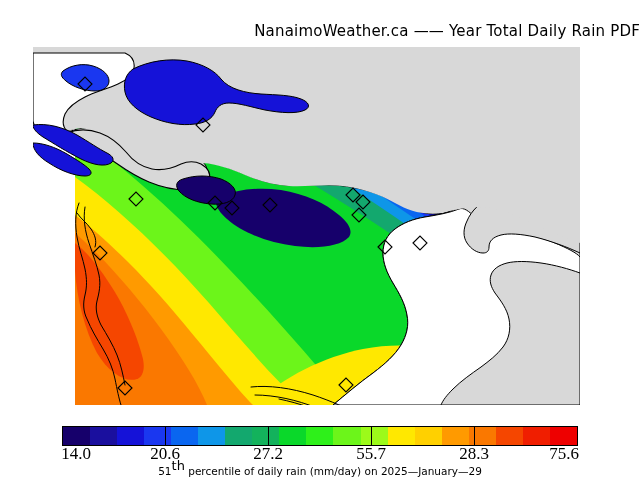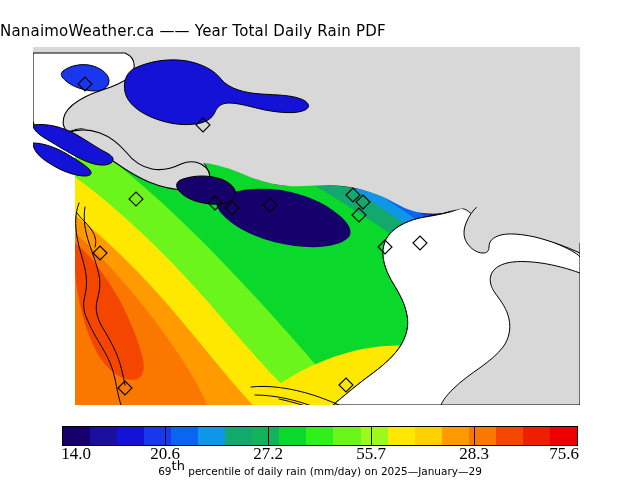--- a/index.html
+++ b/index.html
@@ -19,21 +19,21 @@
     left: 0; top: 0;
     width: 640px;
     height: 480px;
     background: #ffffff;
   }
   .title {
     position: absolute;
     left: 0;
     top: 22px;
     width: 640px;
-    text-align: left;
+    text-align: right;
     font-family: "DejaVu Sans", sans-serif;
     font-size: 15px;
     color: #000000;
     letter-spacing: 0.2px;
     white-space: nowrap;
   }
   #map-panel {
     position: absolute;
     left: 33px;
     top: 47px;
@@ -369,16 +369,16 @@
   </div>
 
   <div class="cb-label" style="left:76px">14.0</div>
   <div class="cb-label" style="left:165px">20.6</div>
   <div class="cb-label" style="left:268px">27.2</div>
   <div class="cb-label" style="left:371px">55.7</div>
   <div class="cb-label" style="left:474px">28.3</div>
   <div class="cb-label" style="left:564px">75.6</div>
 
   <div class="caption">
-    <span>69</span><sup>th</sup><span> percentile of daily rain (mm/day) on 2025—January—29</span>
+    <span>51</span><sup>th</sup><span> percentile of daily rain (mm/day) on 2025—January—29</span>
   </div>
 
 </div>
 
 </body></html>

